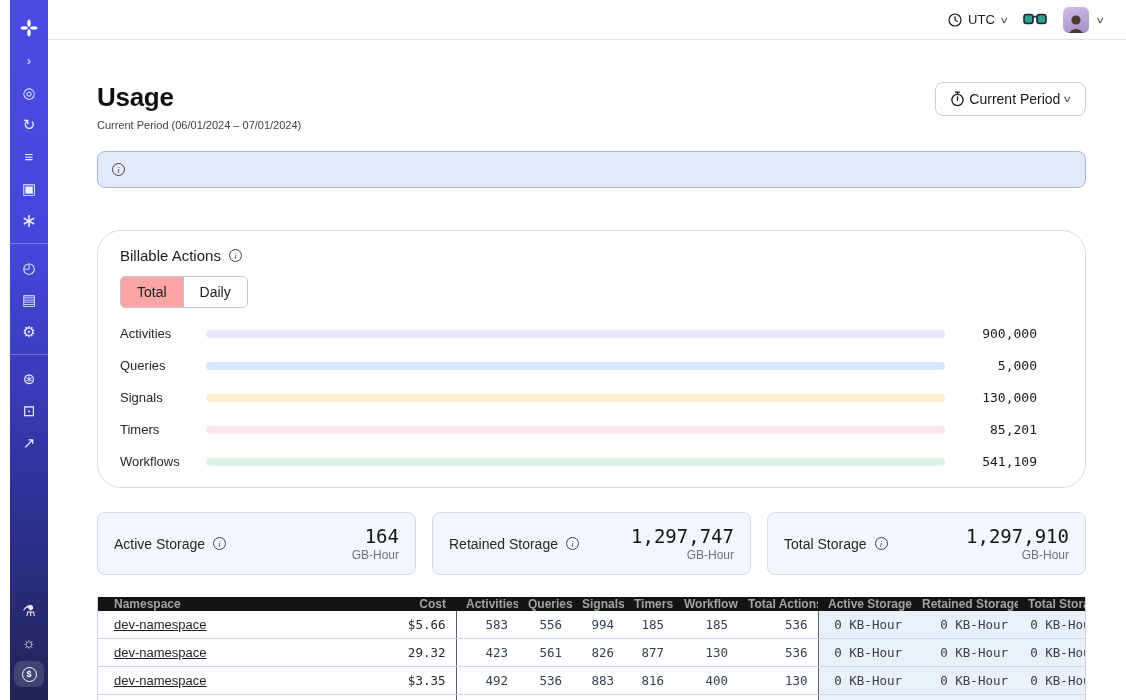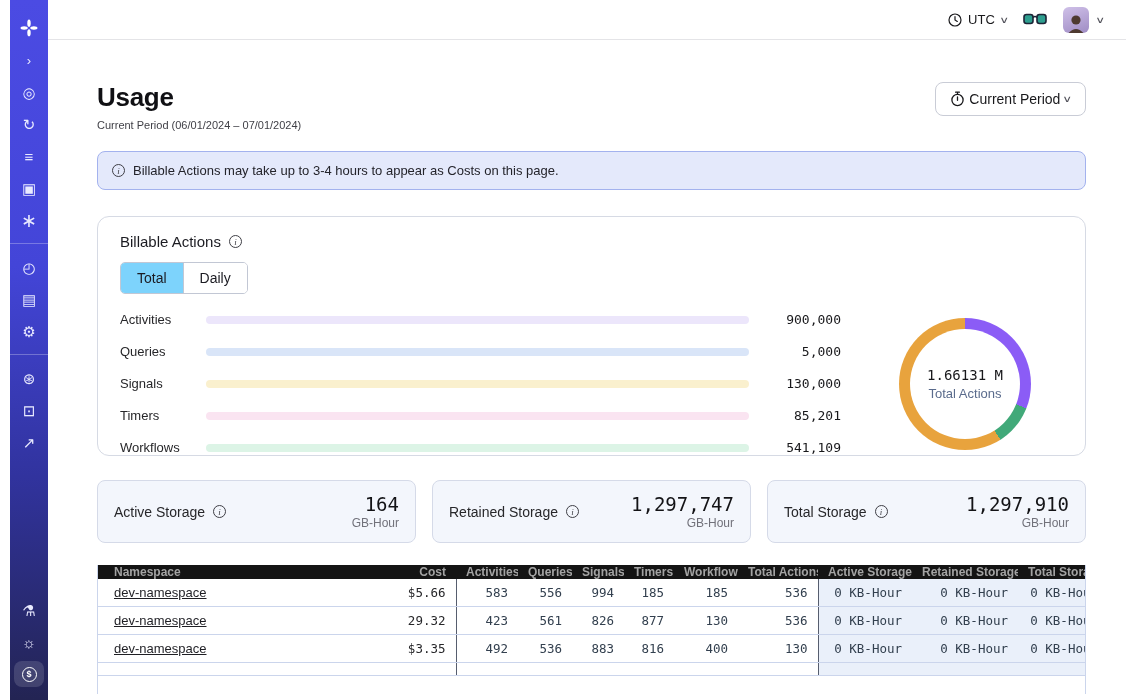--- a/index.html
+++ b/index.html
@@ -36,25 +36,25 @@
   .subtitle { font-size:11px; color:#3f3f46; margin-top:6px; }
   .period-btn { display:flex; align-items:center; gap:4px; background:#fff;
     border:1px solid #c9ccd6; border-radius:8px; padding:8px 14px; font-size:14px; font-weight:500;
     color:#18181b; cursor:pointer; }
   .banner { margin-top:20px; background:#e4e9fb; border:1px solid #a3b2ee; border-radius:8px;
     padding:11px 14px; font-size:13px; color:#24242b; display:flex; align-items:center; gap:8px; }
   .info-bubble { width:13px; height:13px; min-width:13px; border:1px solid #3f3f46; border-radius:50%;
     color:#3f3f46; font-size:9px; font-style:italic; font-family:"Liberation Serif",serif;
     display:inline-flex; align-items:center; justify-content:center; cursor:pointer; }
   
-  .card { margin-top:26px; background:#fff; border:1px solid #d6dae4; border-radius:12px; padding:16px 22px 0; }
+  .card { margin-top:42px; background:#fff; border:1px solid #d6dae4; border-radius:24px; padding:16px 22px 18px; }
   .card-title-row { display:flex; align-items:center; gap:8px; font-size:15px; color:#1c1c22; }
   .tabs { display:inline-flex; margin-top:12px; border:1px solid #c2c7d4; border-radius:5px; overflow:hidden; }
   .tab { padding:7px 16px; font-size:14px; background:#fff; color:#1b1b22; cursor:pointer; }
-  .tab.selected { background:#7dd3fc; }
+  .tab.selected { background:#fca5a5; }
   .tab + .tab { border-left:1px solid #c2c7d4; }
   .chart-row { display:flex; align-items:center; margin-top:18px; }
   .bars { flex:1; display:flex; flex-direction:column; gap:17px; padding-right:26px; }
   .bar-row { display:grid; grid-template-columns:86px 1fr 92px; align-items:center; }
   .bar-label { font-size:13px; color:#27272a; }
   .bar-track { height:8px; border-radius:4px; overflow:hidden; }
   .bar-fill { height:8px; border-radius:4px; }
   .bar-value { text-align:right; font-family:"DejaVu Sans Mono",monospace; font-size:13px; color:#18181b; }
   .donut-wrap { width:196px; display:flex; align-items:center; justify-content:center; }
   .donut { width:132px; height:132px; border-radius:50%; position:relative; }
@@ -165,21 +165,20 @@
               <path d="M7.5 6 V9.3" stroke="#18181b" stroke-width="1.3" stroke-linecap="round"></path>
               <path d="M5.6 1.2 h3.8 M7.5 1.2 V3.2" stroke="#18181b" stroke-width="1.3" stroke-linecap="round"></path>
             </svg>
           <span>Current Period</span>
           <span class="chev">∨</span>
         </button>
       </div>
 
       <div class="banner">
         <span class="info-bubble">i</span>
-        <span>Billable Actions may take up to 3-4 hours to appear as Costs on this page.</span>
       </div>
 
       <section class="card">
         <div class="card-title-row">
           <span>Billable Actions</span>
           <span class="info-bubble">i</span>
         </div>
         <div class="tabs">
           <span class="tab selected">Total</span>
           <span class="tab">Daily</span>
@@ -204,28 +203,20 @@
             </div>
             <div class="bar-row">
               <span class="bar-label">Timers</span>
               <span class="bar-track" style="background: rgb(250, 228, 241);"><span class="bar-fill" style="width: 11%; background: rgb(212, 73, 127);"></span></span>
               <span class="bar-value">85,201</span>
             </div>
             <div class="bar-row">
               <span class="bar-label">Workflows</span>
               <span class="bar-track" style="background: rgb(220, 244, 230);"><span class="bar-fill" style="width: 32%; background: rgb(63, 168, 120);"></span></span>
               <span class="bar-value">541,109</span>
-            </div>
-          </div>
-          <div class="donut-wrap">
-            <div class="donut" style="background: conic-gradient(rgb(139, 92, 246) 0%, rgb(139, 92, 246) 31%, rgb(65, 169, 121) 31%, rgb(65, 169, 121) 41%, rgb(232, 163, 61) 41%, rgb(232, 163, 61) 100%);">
-              <div class="donut-hole">
-                <span class="donut-total">1.66131 M</span>
-                <span class="donut-label">Total Actions</span>
-              </div>
             </div>
           </div>
         </div>
       </section>
 
       <div class="storage-row">
         <div class="storage-card">
           <span class="storage-label">
             <span>Active Storage</span>
             <span class="info-bubble">i</span>

